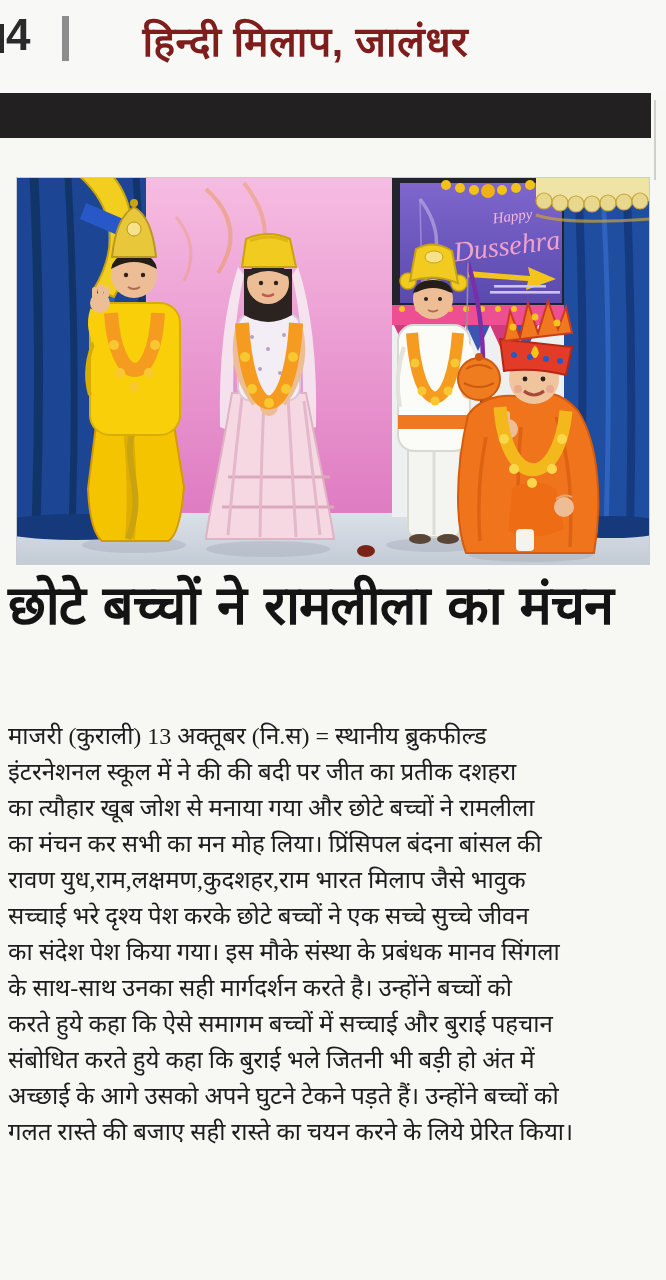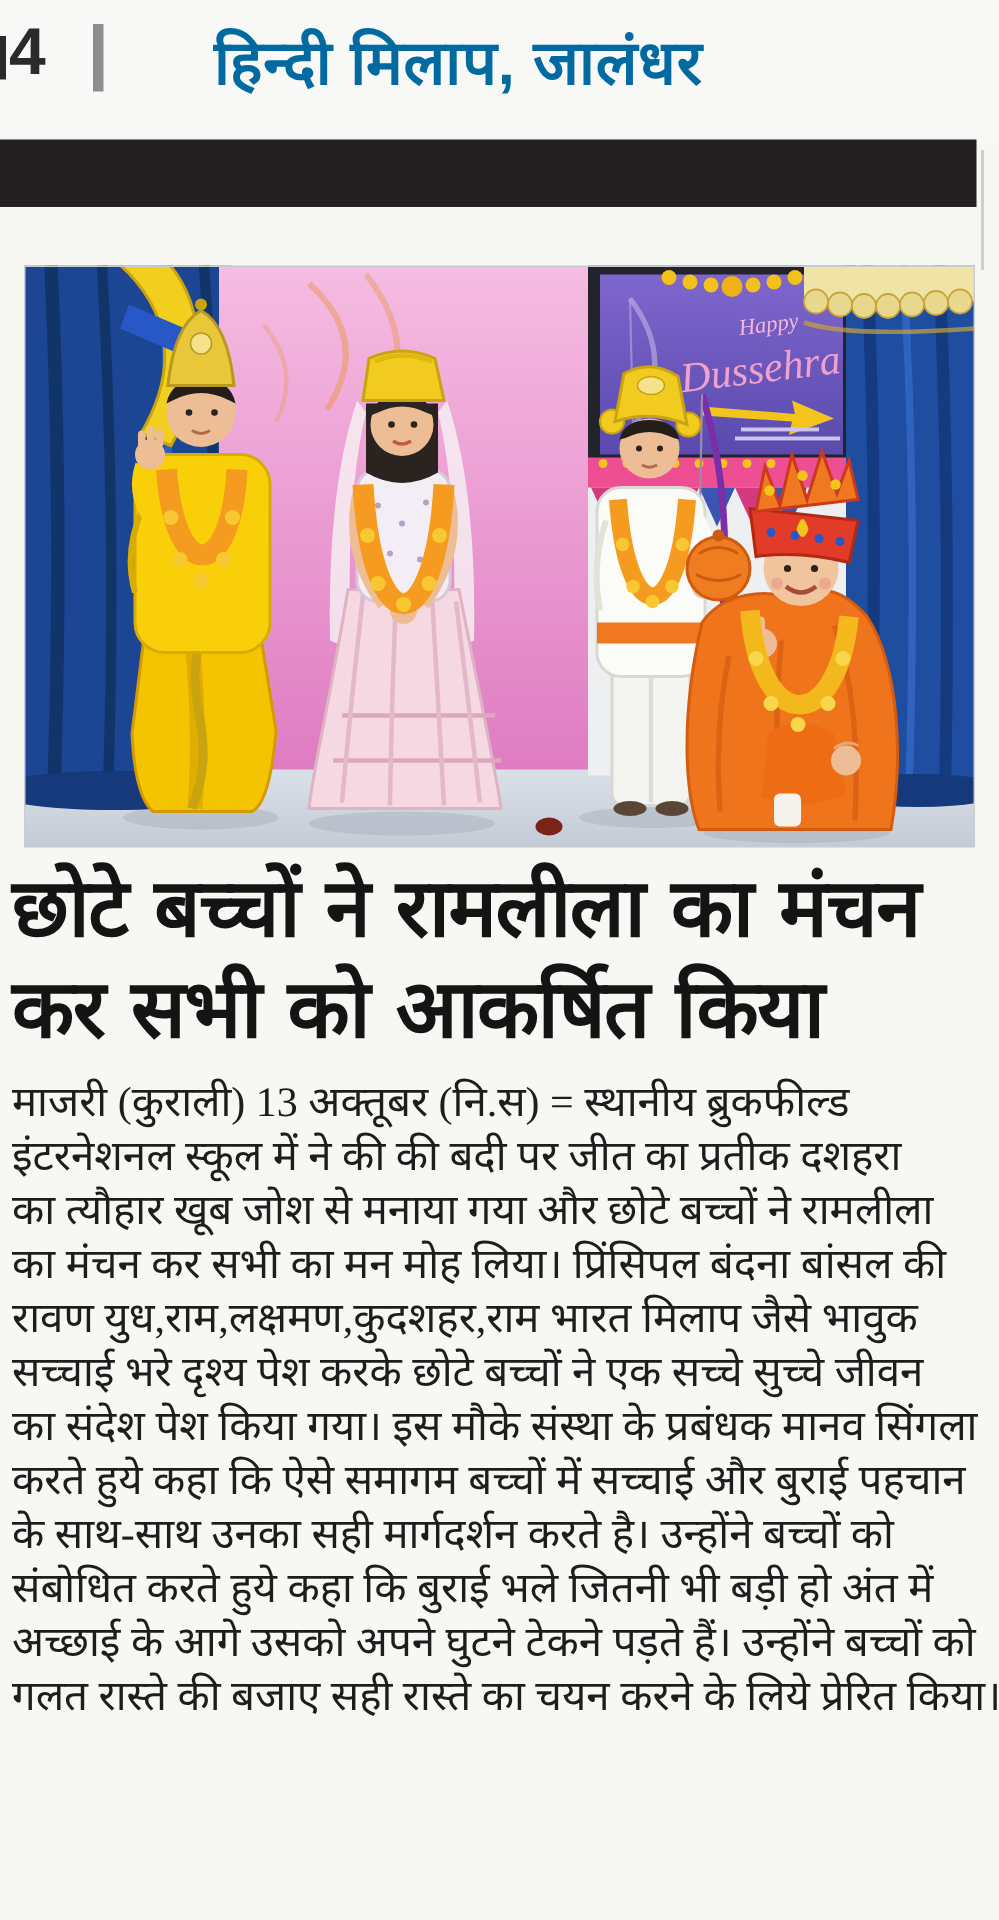--- a/index.html
+++ b/index.html
@@ -24,21 +24,21 @@
     position:absolute;left:6px;top:10px;
     font-size:44px;font-weight:700;color:#2a2a2a;
     font-family:"Liberation Sans",sans-serif;
   }
   .masthead-divider{
     position:absolute;left:62px;top:16px;width:7px;height:45px;background:#8d8d8d;
   }
   .masthead-title{
     position:absolute;left:0;right:55px;top:12px;margin:0;
     text-align:center;
-    font-size:41px;font-weight:700;color:#0369a1;
+    font-size:41px;font-weight:700;color:#7f1d1d;
     font-family:"Liberation Sans","DejaVu Sans",sans-serif;
     letter-spacing:0.5px;
   }
   .black-bar{
     position:absolute;left:0;top:93px;width:651px;height:45px;background:#232021;
   }
   .scan-line{
     position:absolute;left:654px;top:100px;width:2px;height:80px;background:#cfcfcb;
   }
 
@@ -56,21 +56,21 @@
     font-size:54px;line-height:67px;font-weight:900;
     letter-spacing:-1px;color:#141414;
     font-family:"DejaVu Sans","Liberation Sans",sans-serif;
   }
   .headline .hl-line{white-space:nowrap;}
 
   
   .body-text{
     position:absolute;left:0;top:714px;width:538px;
     padding:4px 6px 0 8px;box-sizing:border-box;
-    font-size:28px;line-height:36px;color:#1d1d1d;
+    font-size:24px;line-height:36px;color:#1d1d1d;
     font-family:"Liberation Serif","DejaVu Serif",serif;
   }
   .body-line{white-space:nowrap;}
 </style>
 </head>
 <body>
 
 <div class="page">
 
   <header class="masthead">
@@ -351,31 +351,30 @@
       </g>
 
       <ellipse cx="350" cy="374" rx="9" ry="6" fill="#7a2418"></ellipse>
 
       <rect x="0.5" y="0.5" width="633" height="387" fill="none" stroke="#c9cdd2" stroke-width="1"></rect>
     </svg>
   </figure>
 
   <h2 class="headline" style="margin:0;">
     <div class="hl-line">छोटे बच्चों ने रामलीला का मंचन</div>
-    <div class="hl-line">कर सभी को आकर्षित किया</div>
   </h2>
 
   <div class="body-text">
     <div class="body-line">माजरी (कुराली) 13 अक्तूबर (नि.स) = स्थानीय ब्रुकफील्ड</div>
     <div class="body-line">इंटरनेशनल स्कूल में  ने की  की बदी पर जीत का प्रतीक दशहरा</div>
     <div class="body-line">का त्यौहार खूब जोश से मनाया गया और छोटे बच्चों ने रामलीला</div>
     <div class="body-line">का मंचन कर सभी का मन मोह लिया।  प्रिंसिपल बंदना बांसल की</div>
     <div class="body-line">रावण युध,राम,लक्षमण,कुदशहर,राम भारत मिलाप जैसे भावुक</div>
     <div class="body-line">सच्चाई भरे दृश्य पेश करके छोटे बच्चों ने एक सच्चे सुच्चे जीवन</div>
     <div class="body-line">का संदेश पेश किया गया। इस मौके संस्था के प्रबंधक मानव सिंगला</div>
+    <div class="body-line">के साथ-साथ उनका सही मार्गदर्शन करते है। उन्होंने बच्चों को</div>
     <div class="body-line">करते हुये कहा कि ऐसे समागम बच्चों में सच्चाई और बुराई पहचान</div>
-    <div class="body-line">के साथ-साथ उनका सही मार्गदर्शन करते है। उन्होंने बच्चों को</div>
     <div class="body-line">संबोधित करते हुये कहा कि बुराई भले जितनी भी बड़ी हो अंत में</div>
     <div class="body-line">अच्छाई के आगे उसको अपने घुटने टेकने पड़ते हैं। उन्होंने बच्चों को</div>
     <div class="body-line">गलत रास्ते की बजाए सही रास्ते का चयन करने के लिये प्रेरित किया।</div>
   </div>
 
 </div>
 
 </body></html>

